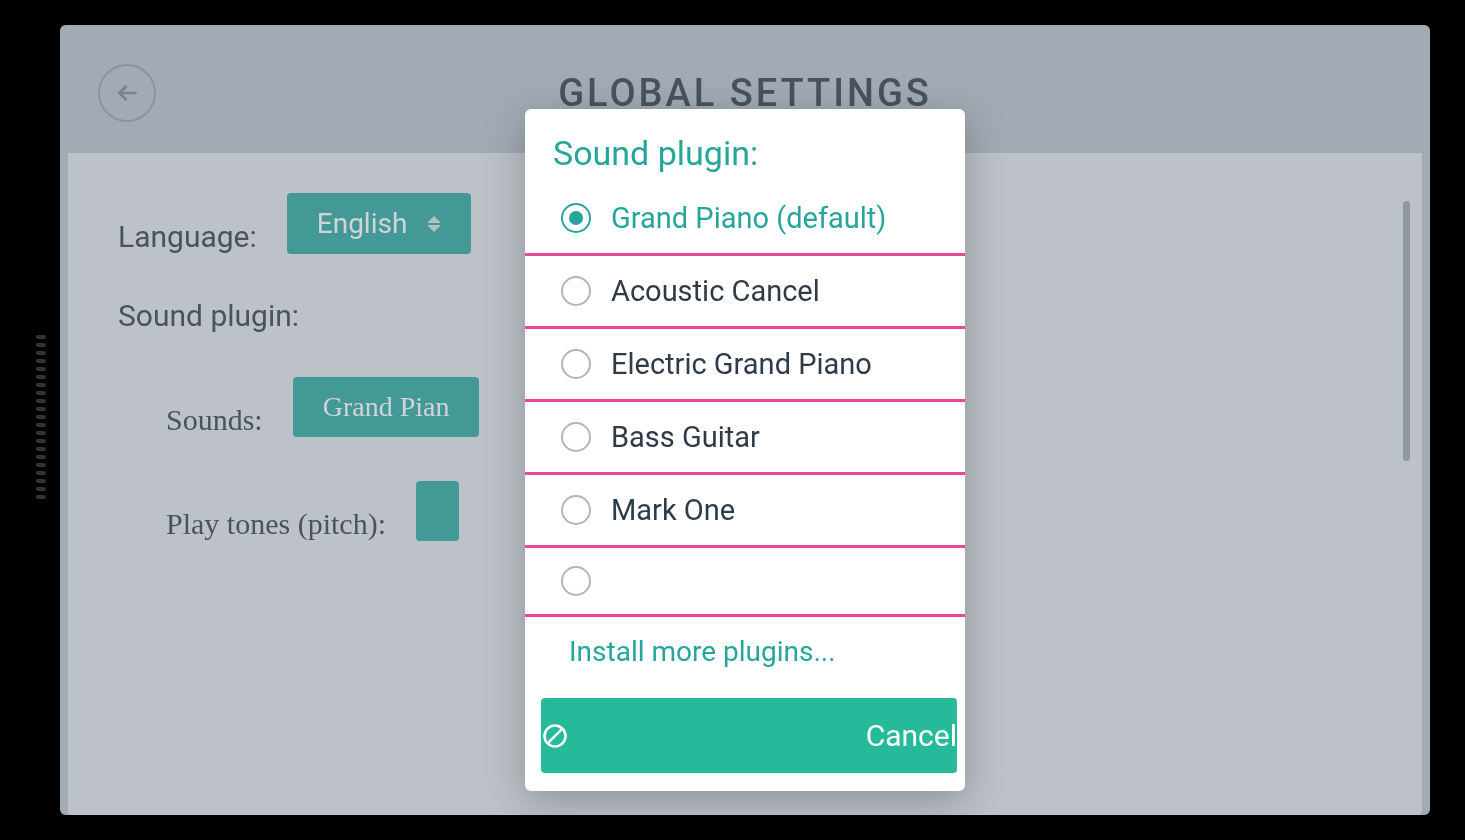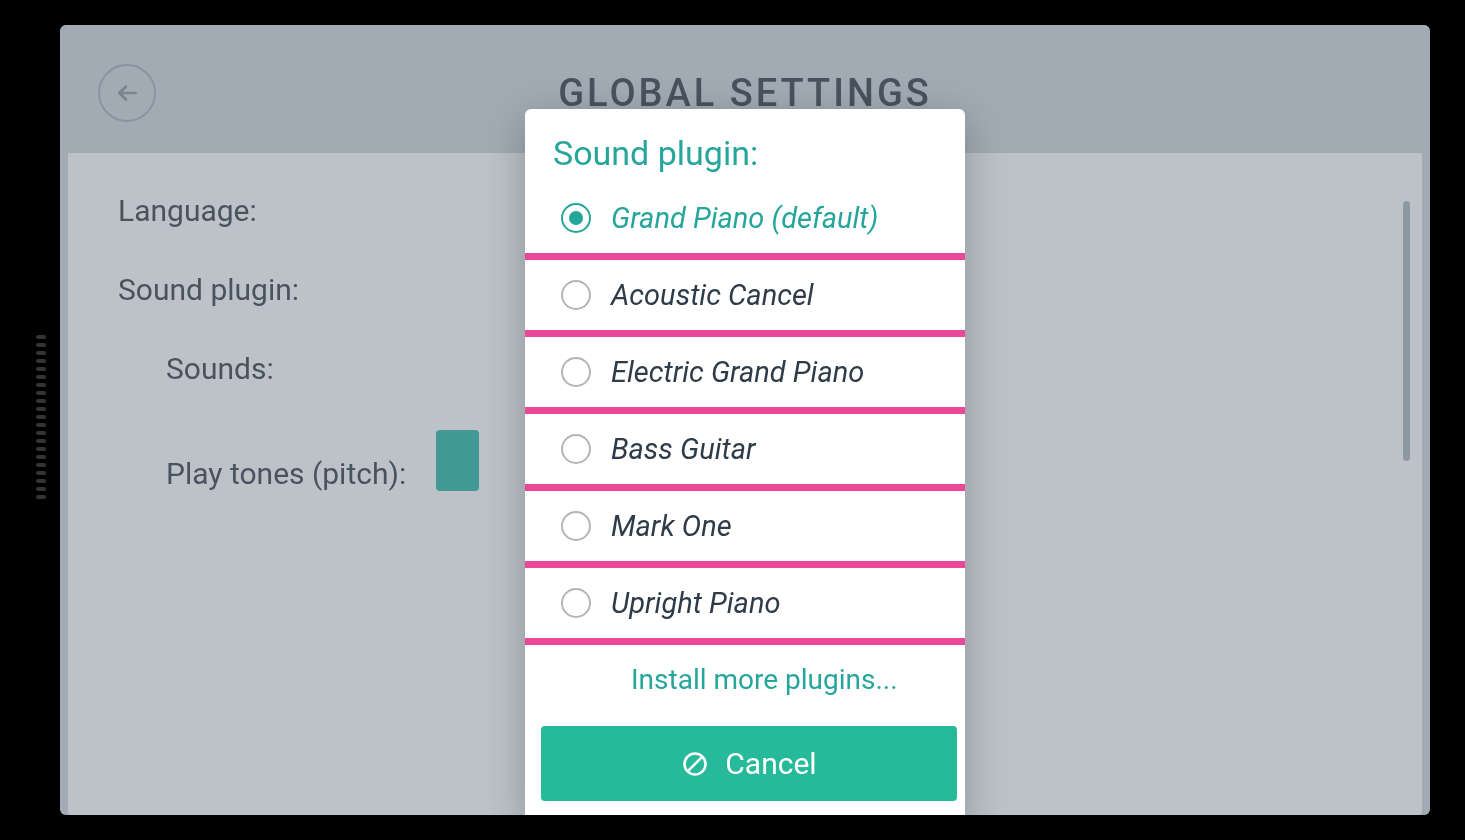--- a/index.html
+++ b/index.html
@@ -99,21 +99,21 @@
     .setting-row {
       display: flex;
       align-items: flex-end;
       margin-bottom: 44px;
     }
     .setting-label {
       font-size: 30px;
       color: #2e3b48;
       font-weight: 400;
     }
-    .setting-row.indent1 { padding-left: 48px; }
+    .setting-row.indent1 { padding-left: 48px; font-family: Liberation Serif, serif; }
     .dropdown-btn {
       margin-left: 30px;
       background: #26a69a;
       color: #fff;
       font-size: 28px;
       padding: 14px 30px;
       border-radius: 4px;
       display: flex;
       align-items: center;
       gap: 20px;
@@ -164,23 +164,22 @@
       font-weight: 400;
     }
     .radio-list {
       padding: 0 0;
     }
     .radio-item {
       display: flex;
       align-items: center;
       gap: 20px;
       padding: 18px 0 18px 36px;
-      border-bottom: 7px solid #ec4899;
-      cursor: pointer;
-      font-style: italic;
+      border-bottom: 3px solid #ec4899;
+      cursor: pointer;
     }
     .radio-item:first-child { border-top: none; }
     .radio-circle {
       width: 30px;
       height: 30px;
       border: 2.5px solid #b5b5b5;
       border-radius: 50%;
       flex-shrink: 0;
       position: relative;
     }
@@ -195,36 +194,36 @@
       width: 14px; height: 14px;
       background: #26a69a;
       border-radius: 50%;
     }
     .radio-label {
       font-size: 29px;
       color: #2e3b48;
     }
     .radio-label.selected { color: #26a69a; }
     .install-more {
-      padding: 18px 0 18px 106px;
+      padding: 18px 0 18px 44px;
       font-size: 28px;
       color: #26a69a;
       border-bottom: none;
       cursor: pointer;
     }
     .cancel-button {
       margin: 12px 8px 8px 16px;
       background: #26b99a;
       color: #fff;
       font-size: 30px;
       padding: 20px 0;
       border-radius: 4px;
       display: flex;
       align-items: center;
-      justify-content: center;
+      justify-content: space-between;
       gap: 16px;
       cursor: pointer;
     }
     .cancel-icon-svg {
       width: 28px;
       height: 28px;
     }
   </style>
 </head>
 <body>
@@ -263,26 +262,36 @@
             </svg>
         </div>
         <div class="page-title">GLOBAL SETTINGS</div>
       </div>
 
       <div class="settings-body">
         <div class="scrollbar-track"></div>
 
         <div class="setting-row">
           <span class="setting-label">Language:</span>
+          <div class="dropdown-btn">
+            <span>English</span>
+            <span class="updown-caret">
+              <span class="caret-up"></span>
+                <span class="caret-down"></span>
+            </span>
+          </div>
         </div>
 
         <div class="section-label">Sound plugin:</div>
 
         <div class="setting-row indent1">
           <span class="setting-label">Sounds:</span>
+          <div class="dropdown-btn">
+            <span>Grand Pian</span>
+          </div>
         </div>
 
         <div class="setting-row indent1">
           <span class="setting-label">Play tones (pitch):</span>
           <div class="dropdown-btn" style="padding:14px 18px">
             <span>&nbsp;</span>
           </div>
         </div>
 
 
@@ -309,21 +318,20 @@
           <div class="radio-item">
             <div class="radio-circle"></div>
             <span class="radio-label">Bass Guitar</span>
           </div>
           <div class="radio-item">
             <div class="radio-circle"></div>
             <span class="radio-label">Mark One</span>
           </div>
           <div class="radio-item">
             <div class="radio-circle"></div>
-            <span class="radio-label">Upright Piano</span>
           </div>
         </div>
       <div class="install-more">Install more plugins...</div>
       <div class="cancel-button">
         <svg class="cancel-icon-svg" viewBox="0 0 24 24" fill="none" stroke="#fff" stroke-width="2.2">
             <circle cx="12" cy="12" r="9"></circle>
             <line x1="6.5" y1="17.5" x2="17.5" y2="6.5"></line>
           </svg>
         <span>Cancel</span>
       </div>

